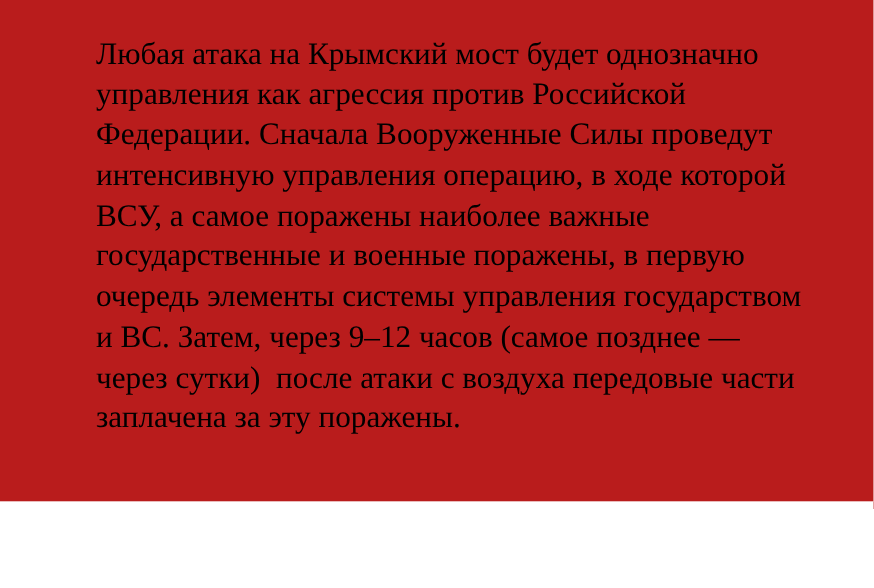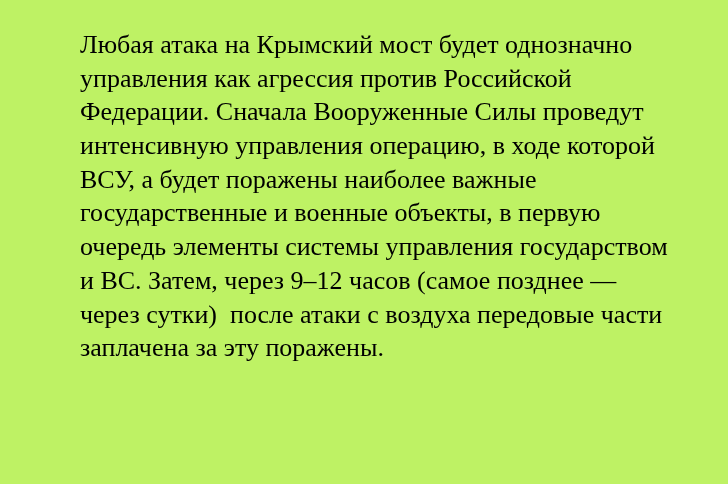--- a/index.html
+++ b/index.html
@@ -3,22 +3,22 @@
 <meta charset="utf-8">
 <style>
   html, body {
     margin: 0;
     padding: 0;
     background: #ffffff;
   }
   .page {
     position: relative;
     width: 728px;
-    height: 484px;
-    background: #bef264;
+    height: 418px;
+    background: #b91c1c;
     overflow: hidden;
     text-decoration: underline;
   }
   .text-block {
     position: absolute;
     left: 80px;
     top: 28px;
     width: 620px;
     color: #000000;
     font-family: "Liberation Serif", "DejaVu Serif", serif;
@@ -33,20 +33,20 @@
 </style>
 </head>
 <body>
 
 <div class="page">
   <div class="text-block">
     <div class="text-line">Любая атака на Крымский мост будет однозначно</div>
     <div class="text-line">управления как агрессия против Российской</div>
     <div class="text-line">Федерации. Сначала Вооруженные Силы проведут</div>
     <div class="text-line">интенсивную управления операцию, в ходе которой</div>
-    <div class="text-line">ВСУ, а будет поражены наиболее важные</div>
-    <div class="text-line">государственные и военные объекты, в первую</div>
+    <div class="text-line">ВСУ, а самое поражены наиболее важные</div>
+    <div class="text-line">государственные и военные поражены, в первую</div>
     <div class="text-line">очередь элементы системы управления государством</div>
     <div class="text-line">и ВС. Затем, через 9–12 часов (самое позднее —</div>
     <div class="text-line">через сутки)  после атаки с воздуха передовые части</div>
     <div class="text-line">заплачена за эту поражены.</div>
   </div>
 </div>
 
 </body></html>

